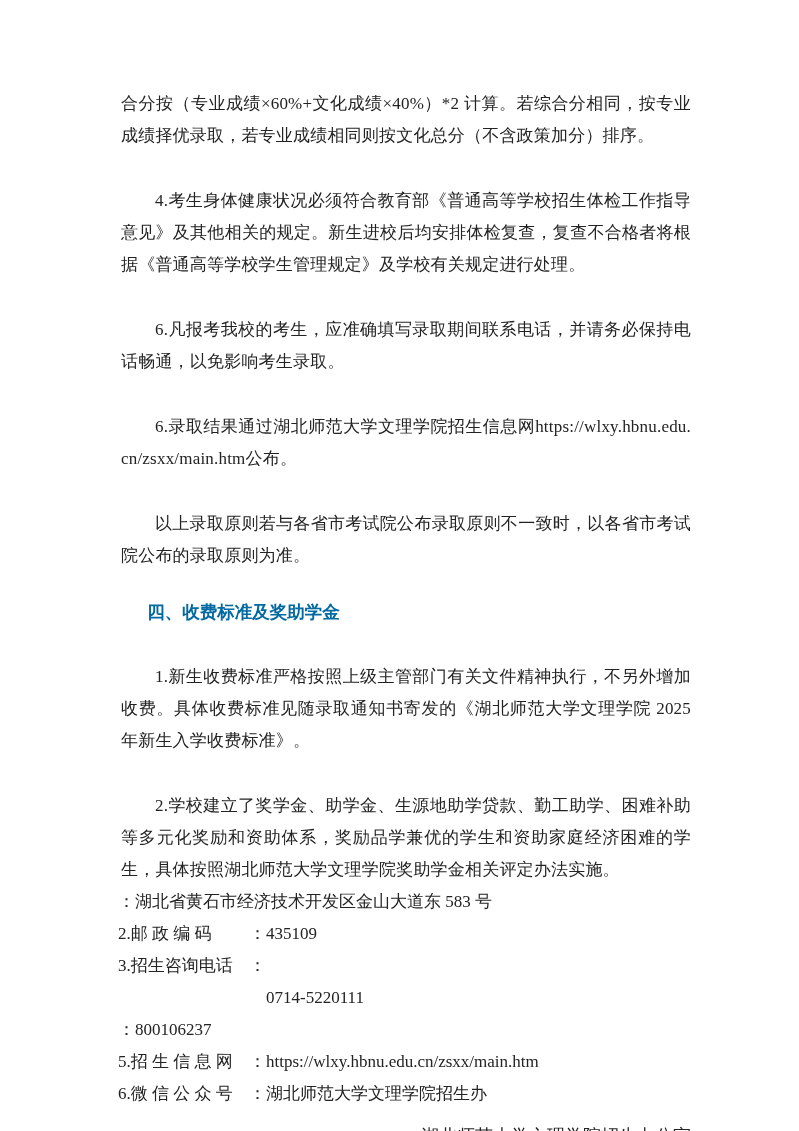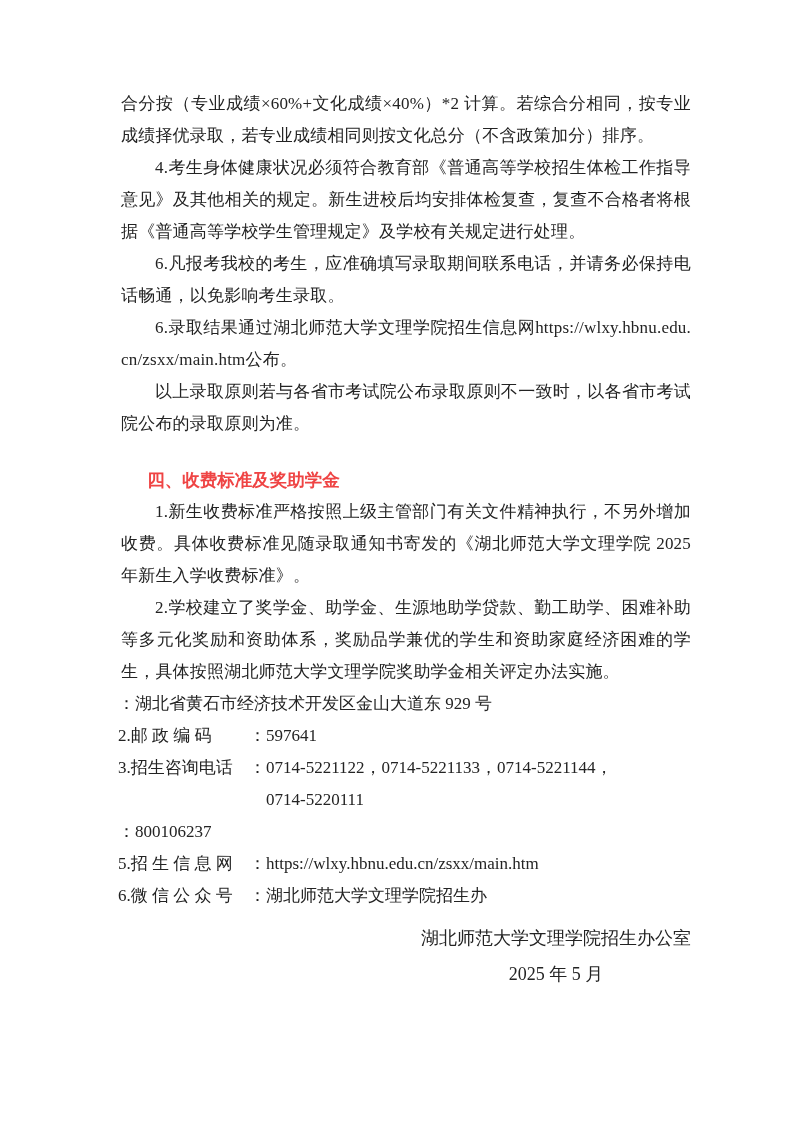--- a/index.html
+++ b/index.html
@@ -15,29 +15,29 @@
     padding: 88px 108px 0 121px;
     overflow: hidden;
   }
   .para {
     margin: 0;
     font-size: 17px;
     line-height: 32px;
     text-align: justify;
     letter-spacing: 0.2px;
   }
-  .para.indent { text-indent: 2em; }
+  .para.indent { text-indent: 2em; margin-top: 33px; }
   .para.url-break { word-break: break-all; }
   .section-title {
     margin: 24px 0 0 0;
     font-size: 17.5px;
     line-height: 32px;
     font-weight: bold;
     text-indent: 1.5em;
-    color: #ef4444;
+    color: #0369a1;
   }
   .contact-list { margin: 0 0 0 -3px; }
   .contact-row {
     display: flex;
     align-items: baseline;
     font-size: 17px;
     line-height: 32px;
   }
   .contact-label { width: 131px; flex: none; white-space: pre; }
   .contact-colon { width: 17px; flex: none; text-align: left; }
@@ -69,33 +69,32 @@
 
   <p class="para indent">1.新生收费标准严格按照上级主管部门有关文件精神执行，不另外增加收费。具体收费标准见随录取通知书寄发的《湖北师范大学文理学院 2025 年新生入学收费标准》。</p>
 
   <p class="para indent">2.学校建立了奖学金、助学金、生源地助学贷款、勤工助学、困难补助等多元化奖励和资助体系，奖励品学兼优的学生和资助家庭经济困难的学生，具体按照湖北师范大学文理学院奖助学金相关评定办法实施。</p>
 
 
   <div class="contact-list">
 
     <div class="contact-row">
       <span class="contact-colon">：</span>
-      <span class="contact-value">湖北省黄石市经济技术开发区金山大道东 929 号</span>
+      <span class="contact-value">湖北省黄石市经济技术开发区金山大道东 583 号</span>
     </div>
 
     <div class="contact-row">
       <span class="contact-label">2.邮 政 编 码</span>
       <span class="contact-colon">：</span>
-      <span class="contact-value">597641</span>
+      <span class="contact-value">435109</span>
     </div>
 
     <div class="contact-row">
       <span class="contact-label">3.招生咨询电话</span>
       <span class="contact-colon">：</span>
-      <span class="contact-value">0714-5221122，0714-5221133，0714-5221144，</span>
     </div>
 
     <div class="contact-row">
       <span class="contact-label"></span>
       <span class="contact-colon"></span>
       <span class="contact-value">0714-5220111</span>
     </div>
 
     <div class="contact-row">
       <span class="contact-colon">：</span>

